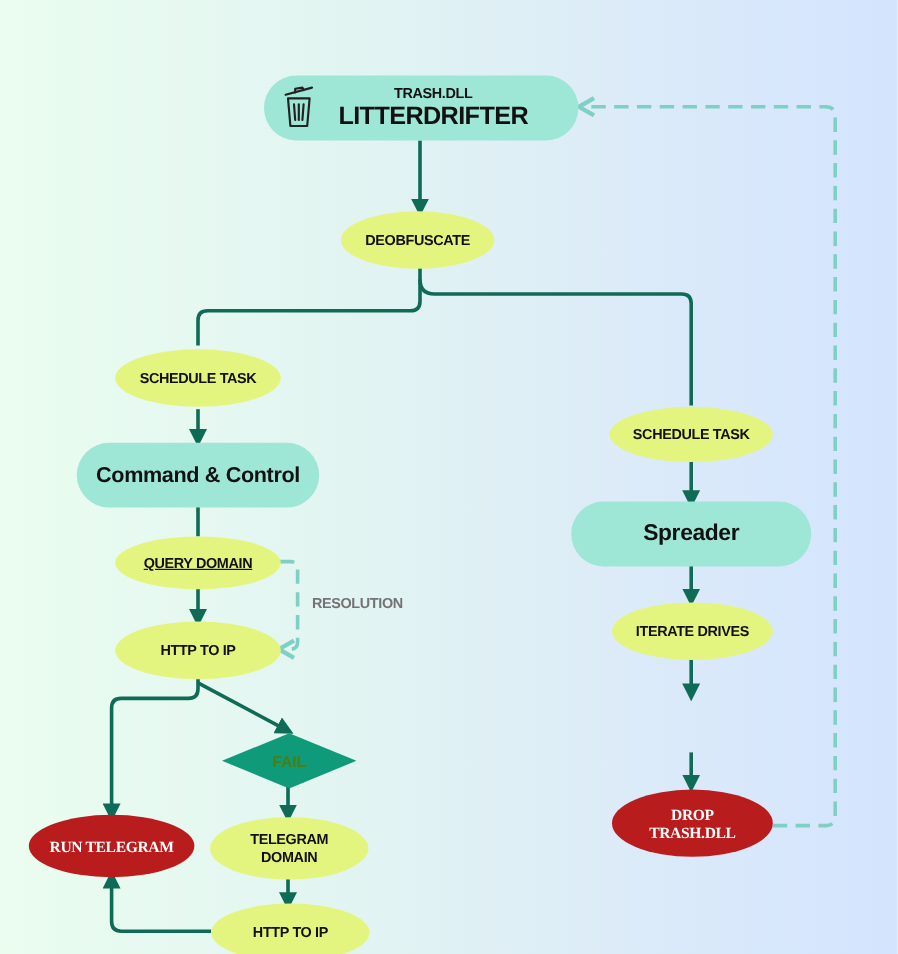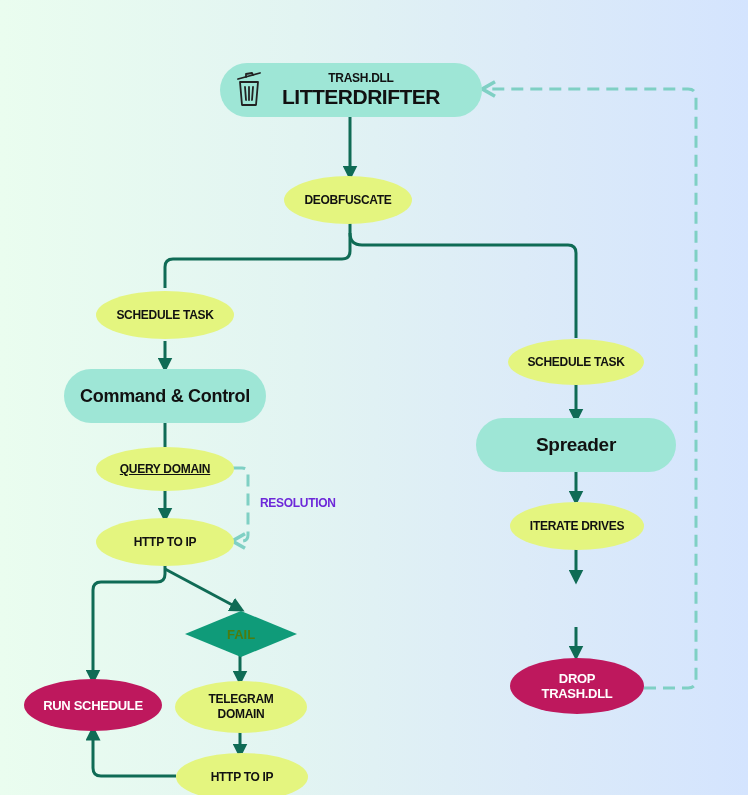--- a/index.html
+++ b/index.html
@@ -12,25 +12,25 @@
   #stage { position: absolute; left: 0; top: 0; width: 748px; height: 795px; margin-top: 33px; }
   svg#edges { position: absolute; left: 0; top: 0; width: 748px; height: 795px; }
   .node {
     position: absolute; display: flex; flex-direction: column;
     align-items: center; justify-content: center; text-align: center;
     font-weight: 700; color: #111; box-sizing: border-box;
     letter-spacing: -0.3px;
   }
   .ellipse { border-radius: 50%; background: #e4f57f; font-size: 12px; line-height: 15px; }
   .pill { border-radius: 30px; background: #9ee6d6; }
-  .red { background: #be185d; color: #fff; }
+  .red { background: #b91c1c; color: #fff; font-family: Liberation Serif, serif; }
   .diamond-wrap { position: absolute; }
   .diamond-wrap svg { position: absolute; left: 0; top: 0; }
   .diamond-label { position: absolute; left: 0; top: 0; width: 100%; height: 100%; display:flex; align-items:center; justify-content:center; color:#4d7c0f; font-weight:700; font-size:13px; }
-  .free-label { position: absolute; font-weight: 700; font-size: 12px; color: #6d28d9; letter-spacing: -0.3px; }
+  .free-label { position: absolute; font-weight: 700; font-size: 12px; color: #737373; letter-spacing: -0.3px; }
   .root-title { font-size: 21px; line-height: 24px; letter-spacing: -0.5px; }
   .root-sub { font-size: 12px; line-height: 14px; }
 </style>
 </head>
 <body>
 
 <div id="stage">
   <svg id="edges" viewBox="0 0 748 795">
     <defs>
       <marker id="arr" viewBox="0 0 10 10" refX="5" refY="5" markerWidth="5" markerHeight="5" orient="auto-start-reverse">
@@ -114,21 +114,21 @@
   <div class="node ellipse" style="left:175px;top:648px;width:132px;height:52px;">
     <span>TELEGRAM</span>
     <span>DOMAIN</span>
   </div>
 
   <div class="node ellipse" style="left:176px;top:720px;width:132px;height:48px;">
     <span>HTTP TO IP</span>
   </div>
 
   <div class="node ellipse red" style="left:24px;top:646px;width:138px;height:52px;font-size:13px;">
-    <span>RUN SCHEDULE</span>
+    <span>RUN TELEGRAM</span>
   </div>
 
   <div class="node ellipse" style="left:508px;top:306px;width:136px;height:46px;">
     <span>SCHEDULE TASK</span>
   </div>
 
   <div class="node ellipse" style="left:510px;top:469px;width:134px;height:48px;">
     <span>ITERATE DRIVES</span>
   </div>
 

